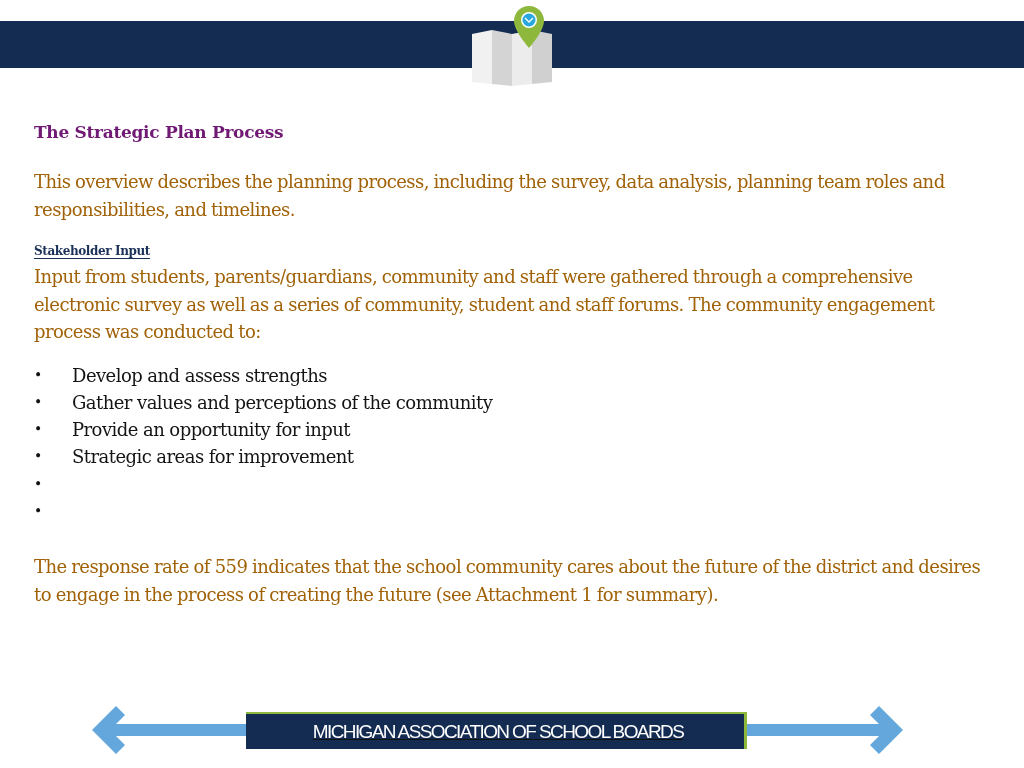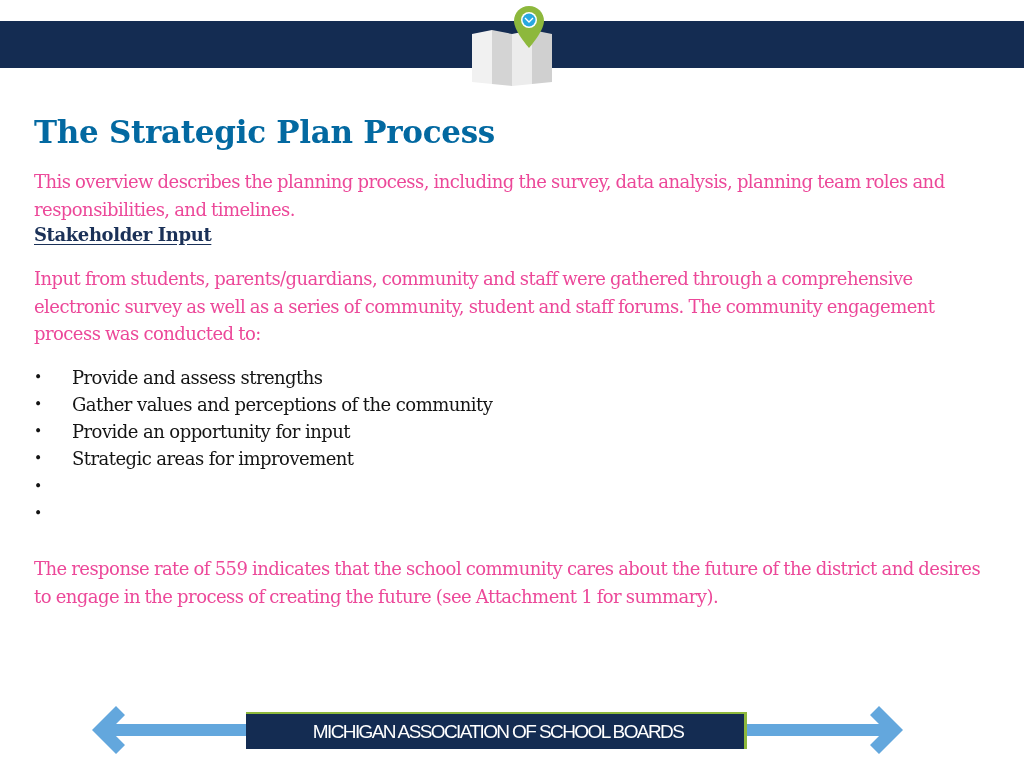--- a/index.html
+++ b/index.html
@@ -10,53 +10,53 @@
     position: absolute; left: 0; top: 21px; width: 1024px; height: 47px;
     background: #142c52;
   }
 
   .map-logo { position: absolute; left: 470px; top: 4px; width: 86px; height: 82px; }
 
   .content { position: absolute; left: 34px; top: 116px; width: 960px; }
 
   .page-title {
     font-family: "DejaVu Serif", serif; font-weight: bold;
-    font-size: 31px; color: #0369a1; letter-spacing: -0.3px;
+    font-size: 17px; color: #701a75; letter-spacing: -0.3px;
     line-height: 32px;
   }
 
   .para {
     font-size: 18px; line-height: 27.5px; letter-spacing: -0.55px;
-    color: #ec4899; word-spacing: -0.5px;
+    color: #a16207; word-spacing: -0.5px;
   }
   .intro { margin-top: 20px; }
 
   .section-heading {
-    display: inline-block;
-    font-weight: bold; font-size: 18px; color: #1b3158;
+    margin-top: 16px; display: inline-block;
+    font-weight: bold; font-size: 12px; color: #1b3158;
     text-decoration: underline; text-underline-offset: 3px;
     letter-spacing: -0.4px; line-height: 24px;
   }
 
-  .stakeholder-para { margin-top: 18px; }
+  .stakeholder-para { }
 
   .bullet-list { list-style: none; margin-top: 16px; }
   .bullet-list li {
     display: flex; font-size: 18px; line-height: 27.3px;
     letter-spacing: -0.55px; color: #141414;
   }
   .bullet-list .dot { width: 38px; flex: 0 0 38px; font-size: 14px; }
   .response-para { margin-top: 28px; }
 
   .footer { position: absolute; left: 0; top: 700px; width: 1024px; height: 62px; }
   .footer svg { position: absolute; left: 0; top: 0; }
   .footer-banner {
     position: absolute; left: 246px; top: 12px; width: 501px; height: 37px;
     background: #142c52; border-top: 2px solid #8db83c; border-right: 3px solid #8db83c;
-    display: flex; align-items: center; justify-content: center;
+    display: flex; align-items: center; justify-content: center; text-decoration: underline;
   }
   .footer-banner span {
     color: #ffffff; font-family: "Liberation Sans", sans-serif;
     font-size: 19px; letter-spacing: -1.6px; padding-left: 6px;
   }
 </style>
 </head>
 <body>
 
 <div class="header-band"></div>
@@ -73,21 +73,21 @@
 </svg>
 
 <div class="content">
   <h1 class="page-title">The Strategic Plan Process</h1>
   <p class="para intro">This overview describes the planning process, including the survey, data analysis, planning team roles and responsibilities, and timelines.</p>
   <h2 class="section-heading">Stakeholder Input</h2>
   <p class="para stakeholder-para">Input from students, parents/guardians, community and staff were gathered through a comprehensive electronic survey as well as a series of community, student and staff forums. The community engagement process was conducted to:</p>
   <ul class="bullet-list">
     <li>
         <span class="dot">•</span>
-        <span>Provide and assess strengths</span>
+        <span>Develop and assess strengths</span>
       </li>
     <li>
         <span class="dot">•</span>
         <span>Gather values and perceptions of the community</span>
       </li>
     <li>
         <span class="dot">•</span>
         <span>Provide an opportunity for input</span>
       </li>
     <li>

